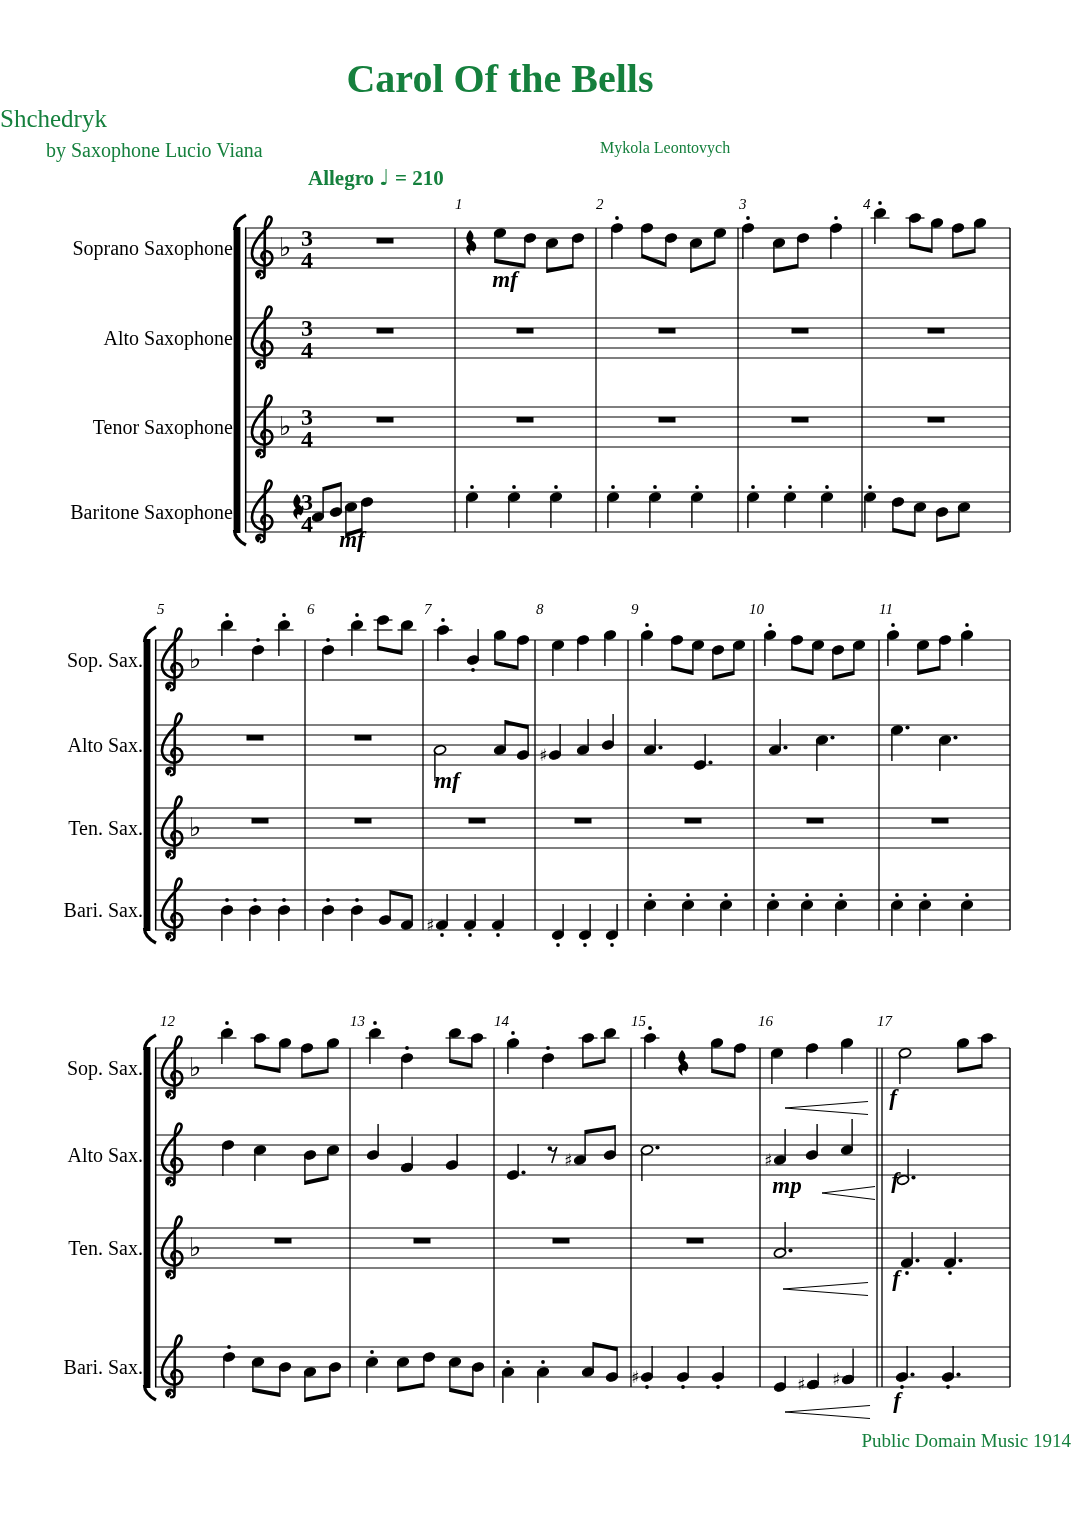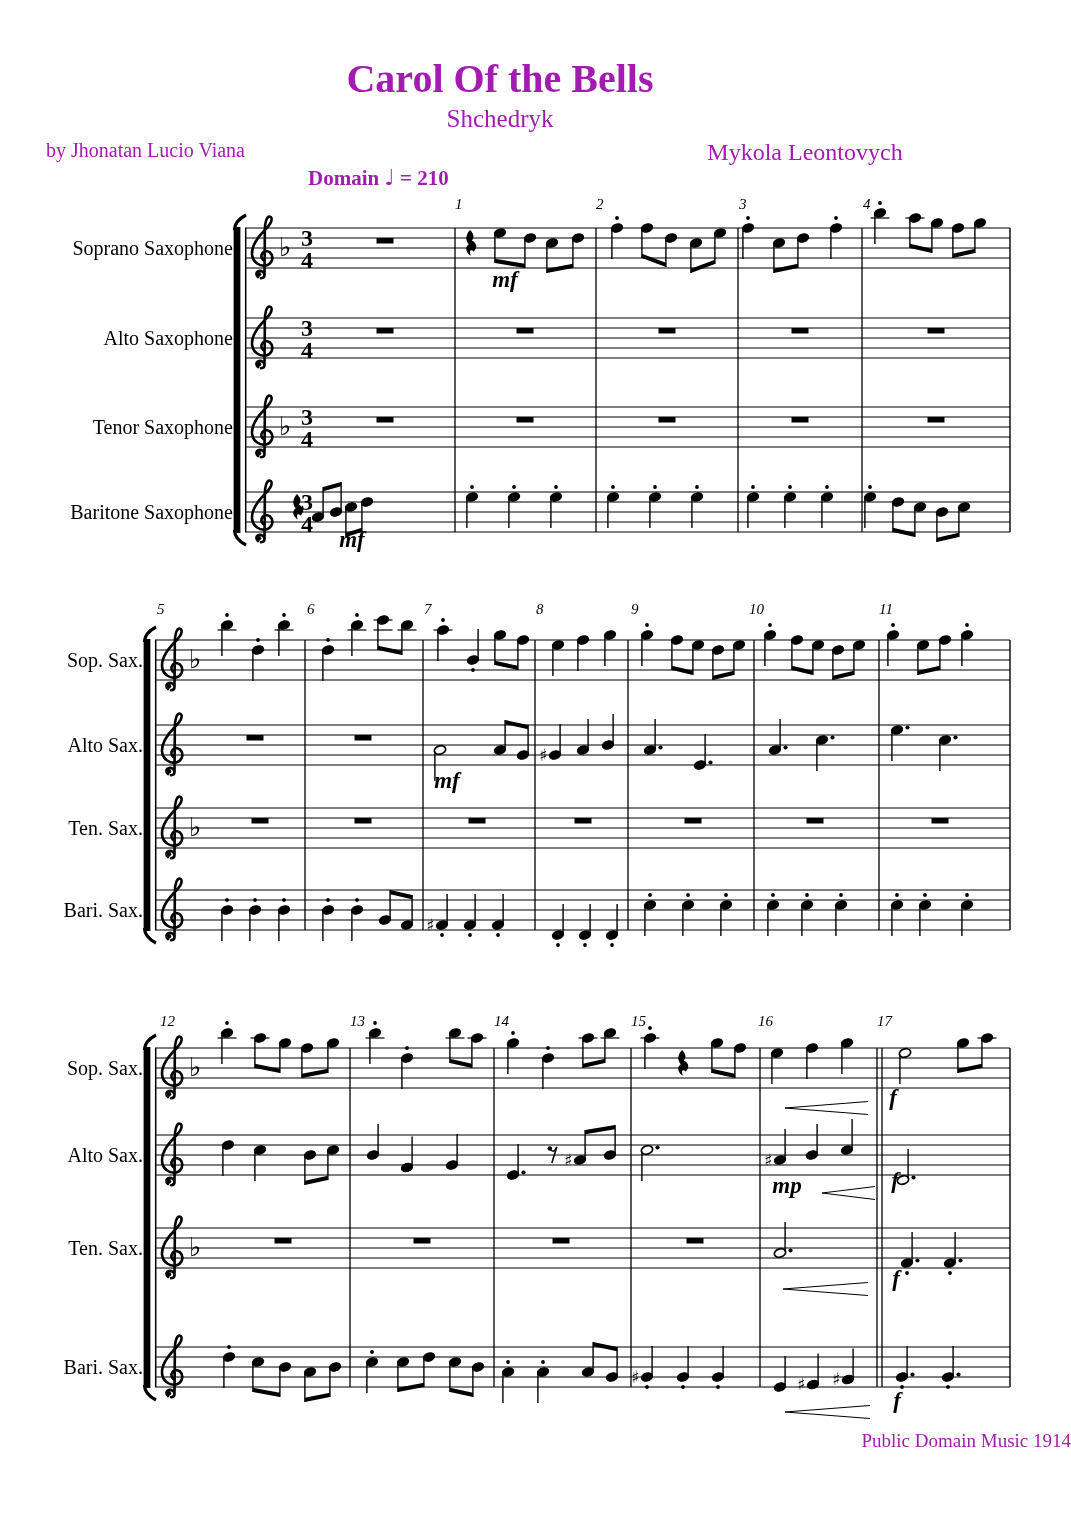--- a/index.html
+++ b/index.html
@@ -1,37 +1,37 @@
 <!DOCTYPE html>
 <html><head>
 <meta charset="utf-8">
 <style>
   html,body{margin:0;padding:0;background:#e8e8e8;}
   #page{position:relative;width:1071px;height:1515px;background:#ffffff;
-        font-family:"Liberation Serif","DejaVu Serif",serif;color:#a21caf;overflow:hidden;}
+        font-family:"Liberation Serif","DejaVu Serif",serif;color:#15803d;overflow:hidden;}
   #page .txt{position:absolute;white-space:nowrap;}
   .title{top:55px;left:0;width:1000px;text-align:center;font-size:40px;font-weight:bold;}
-  .subtitle{top:105px;left:0;width:1000px;text-align:center;font-size:25px;}
+  .subtitle{top:105px;left:0;width:1000px;text-align:left;font-size:25px;}
   .byline{top:139px;left:46px;font-size:20px;}
-  .composer{top:139px;left:600px;width:410px;text-align:center;font-size:24px;}
+  .composer{top:139px;left:600px;width:410px;text-align:left;font-size:16px;}
   .tempo{top:165px;left:308px;font-size:21px;font-weight:bold;}
   .tempo .qnote{font-family:"DejaVu Sans",sans-serif;font-size:22px;}
   .footer{top:1430px;left:0;width:1071px;text-align:right;font-size:19px;}
   svg#score-svg{position:absolute;top:0;left:0;}
 </style>
 </head>
 <body>
 
 <div id="page">
   <div class="txt title">Carol Of the Bells</div>
   <div class="txt subtitle">Shchedryk</div>
-  <div class="txt byline">by Jhonatan Lucio Viana</div>
+  <div class="txt byline">by Saxophone Lucio Viana</div>
   <div class="txt composer">Mykola Leontovych</div>
   <div class="txt tempo">
-    <span>Domain</span>
+    <span>Allegro</span>
     <span class="qnote">♩</span>
     <span>= 210</span>
   </div>
   <svg id="score-svg" width="1071" height="1515" viewBox="0 0 1071 1515">
       <g>
         <rect x="233.6" y="227" width="6.8" height="306" fill="#000000"></rect>
         <path d="M 246 215 Q 234.5 221 234.5 230" fill="none" stroke="#000000" stroke-width="3.2"></path>
         <path d="M 246 545 Q 234.5 539 234.5 530" fill="none" stroke="#000000" stroke-width="3.2"></path>
         <line x1="245.7" y1="228" x2="245.7" y2="532" stroke="#000000" stroke-width="1.5"></line>
         <line x1="455" y1="228" x2="455" y2="532" stroke="#000000" stroke-width="1.3"></line>

